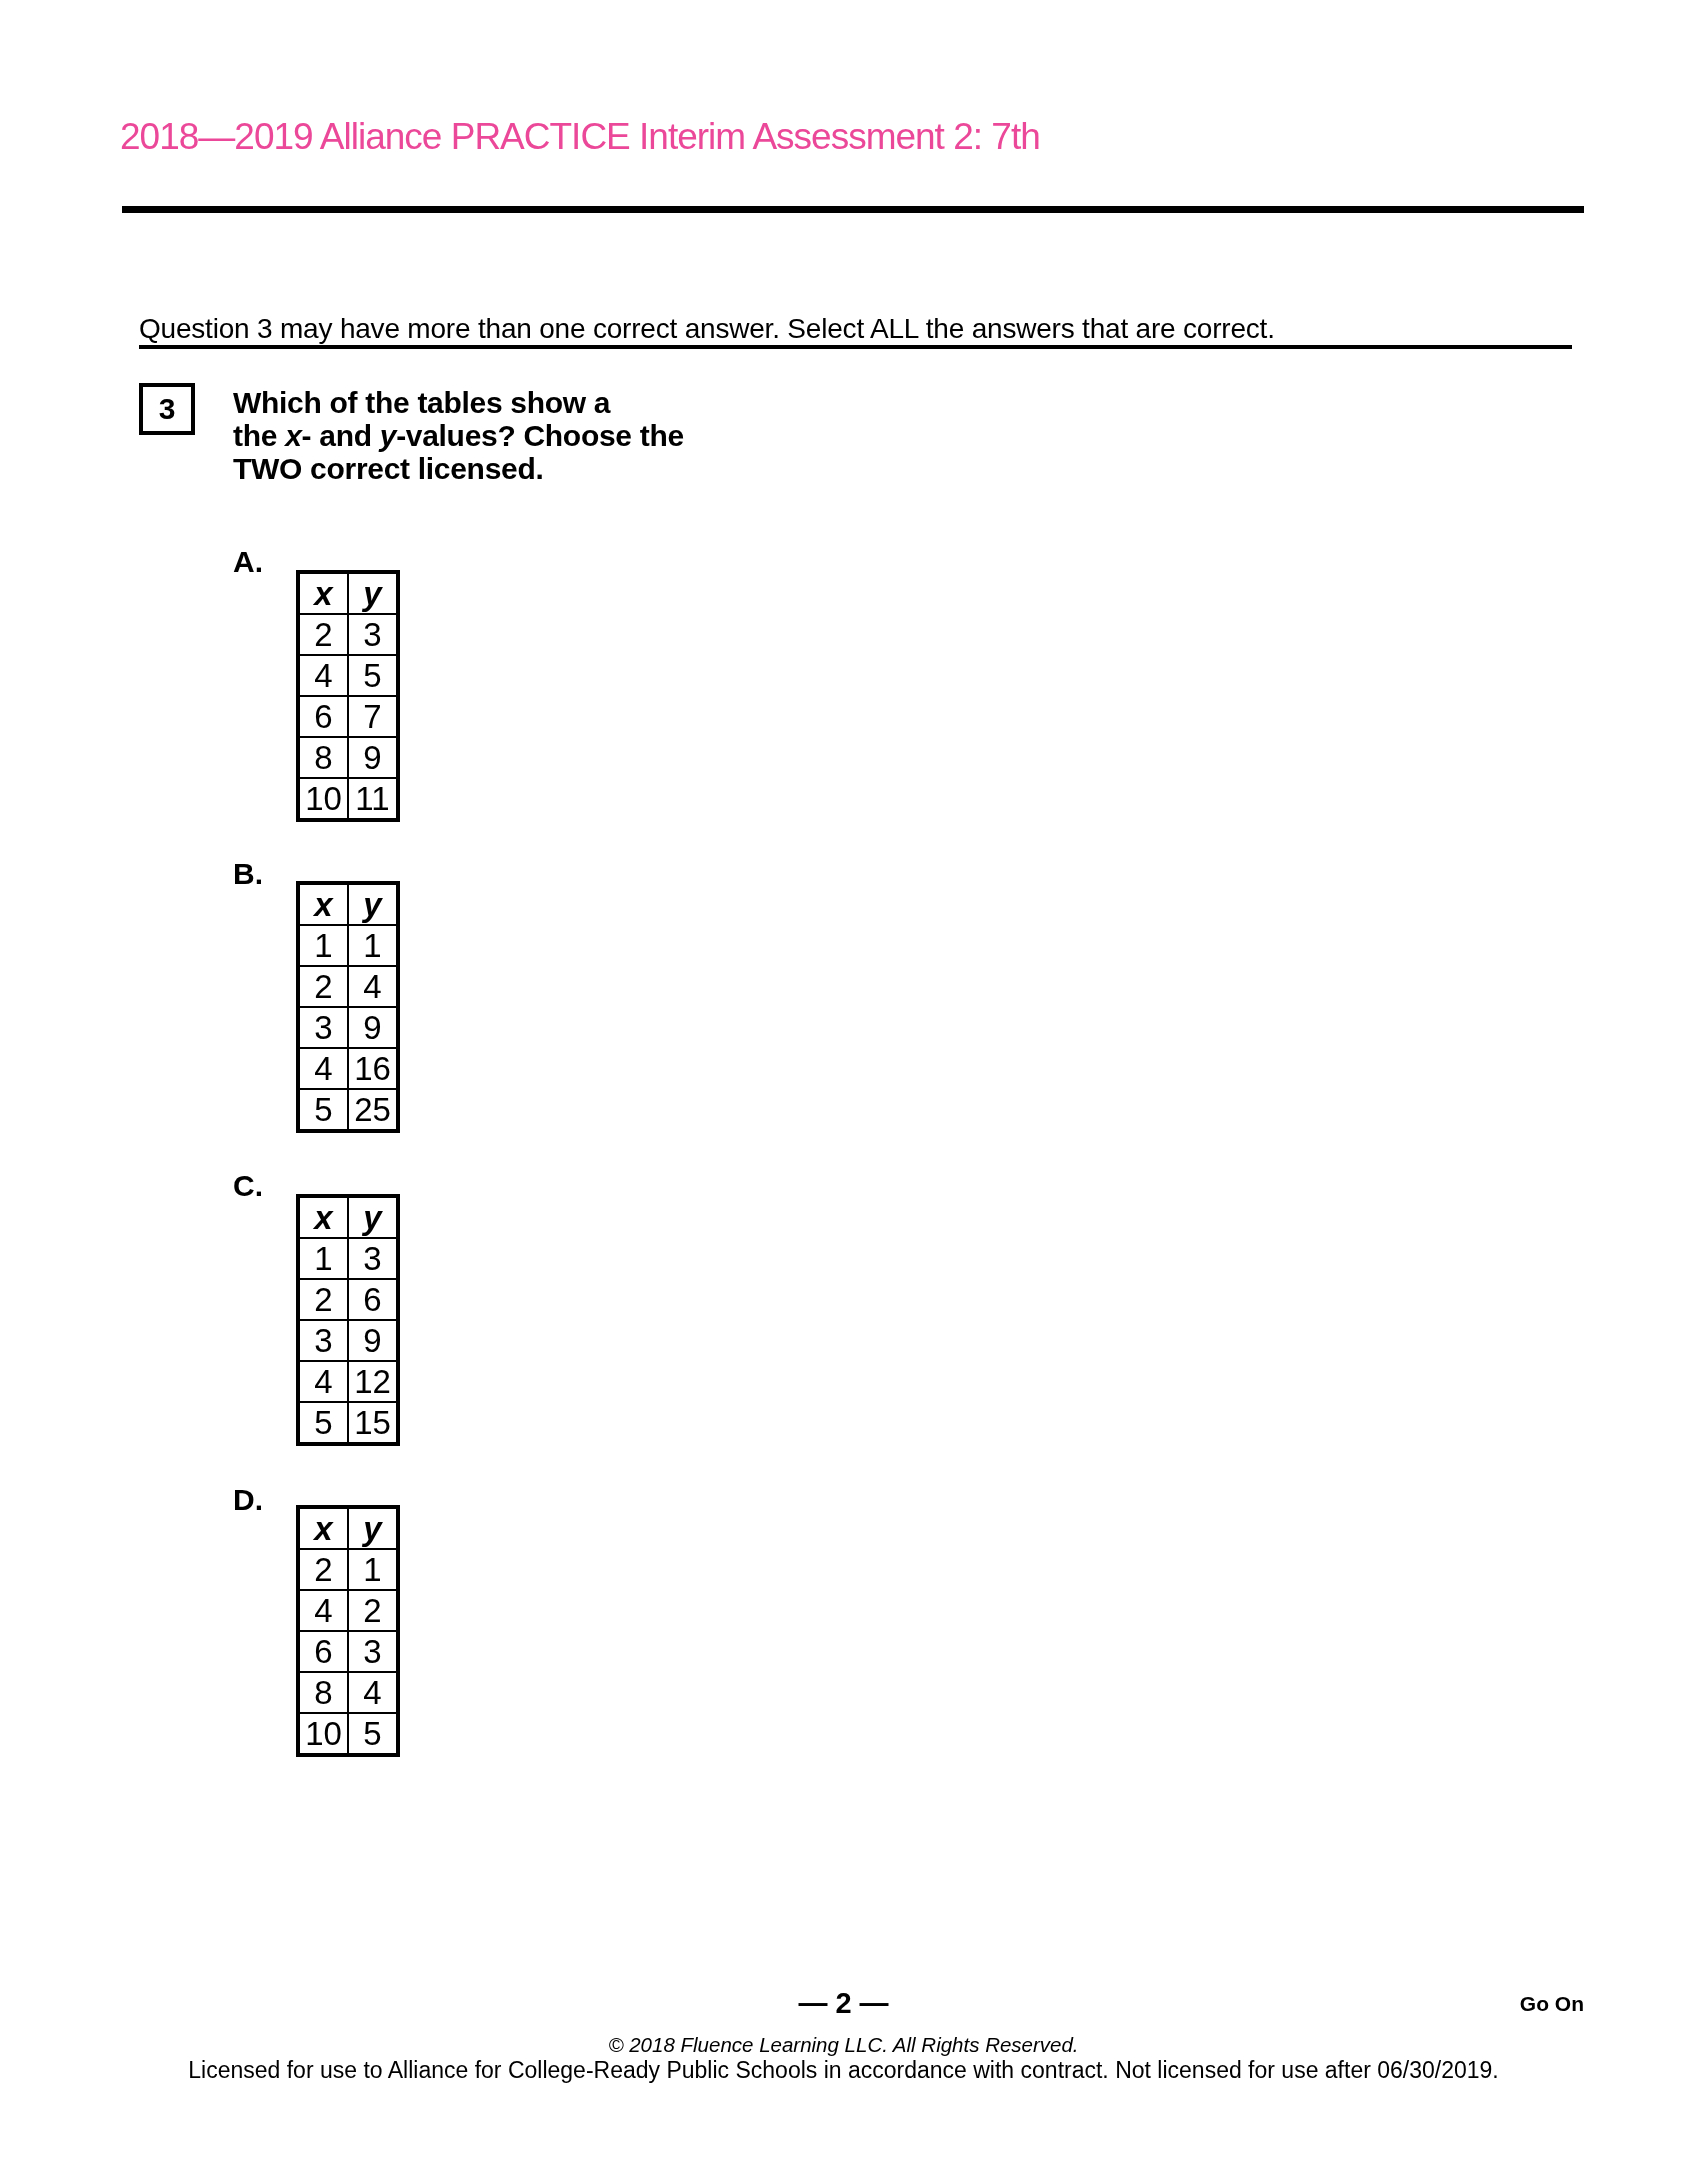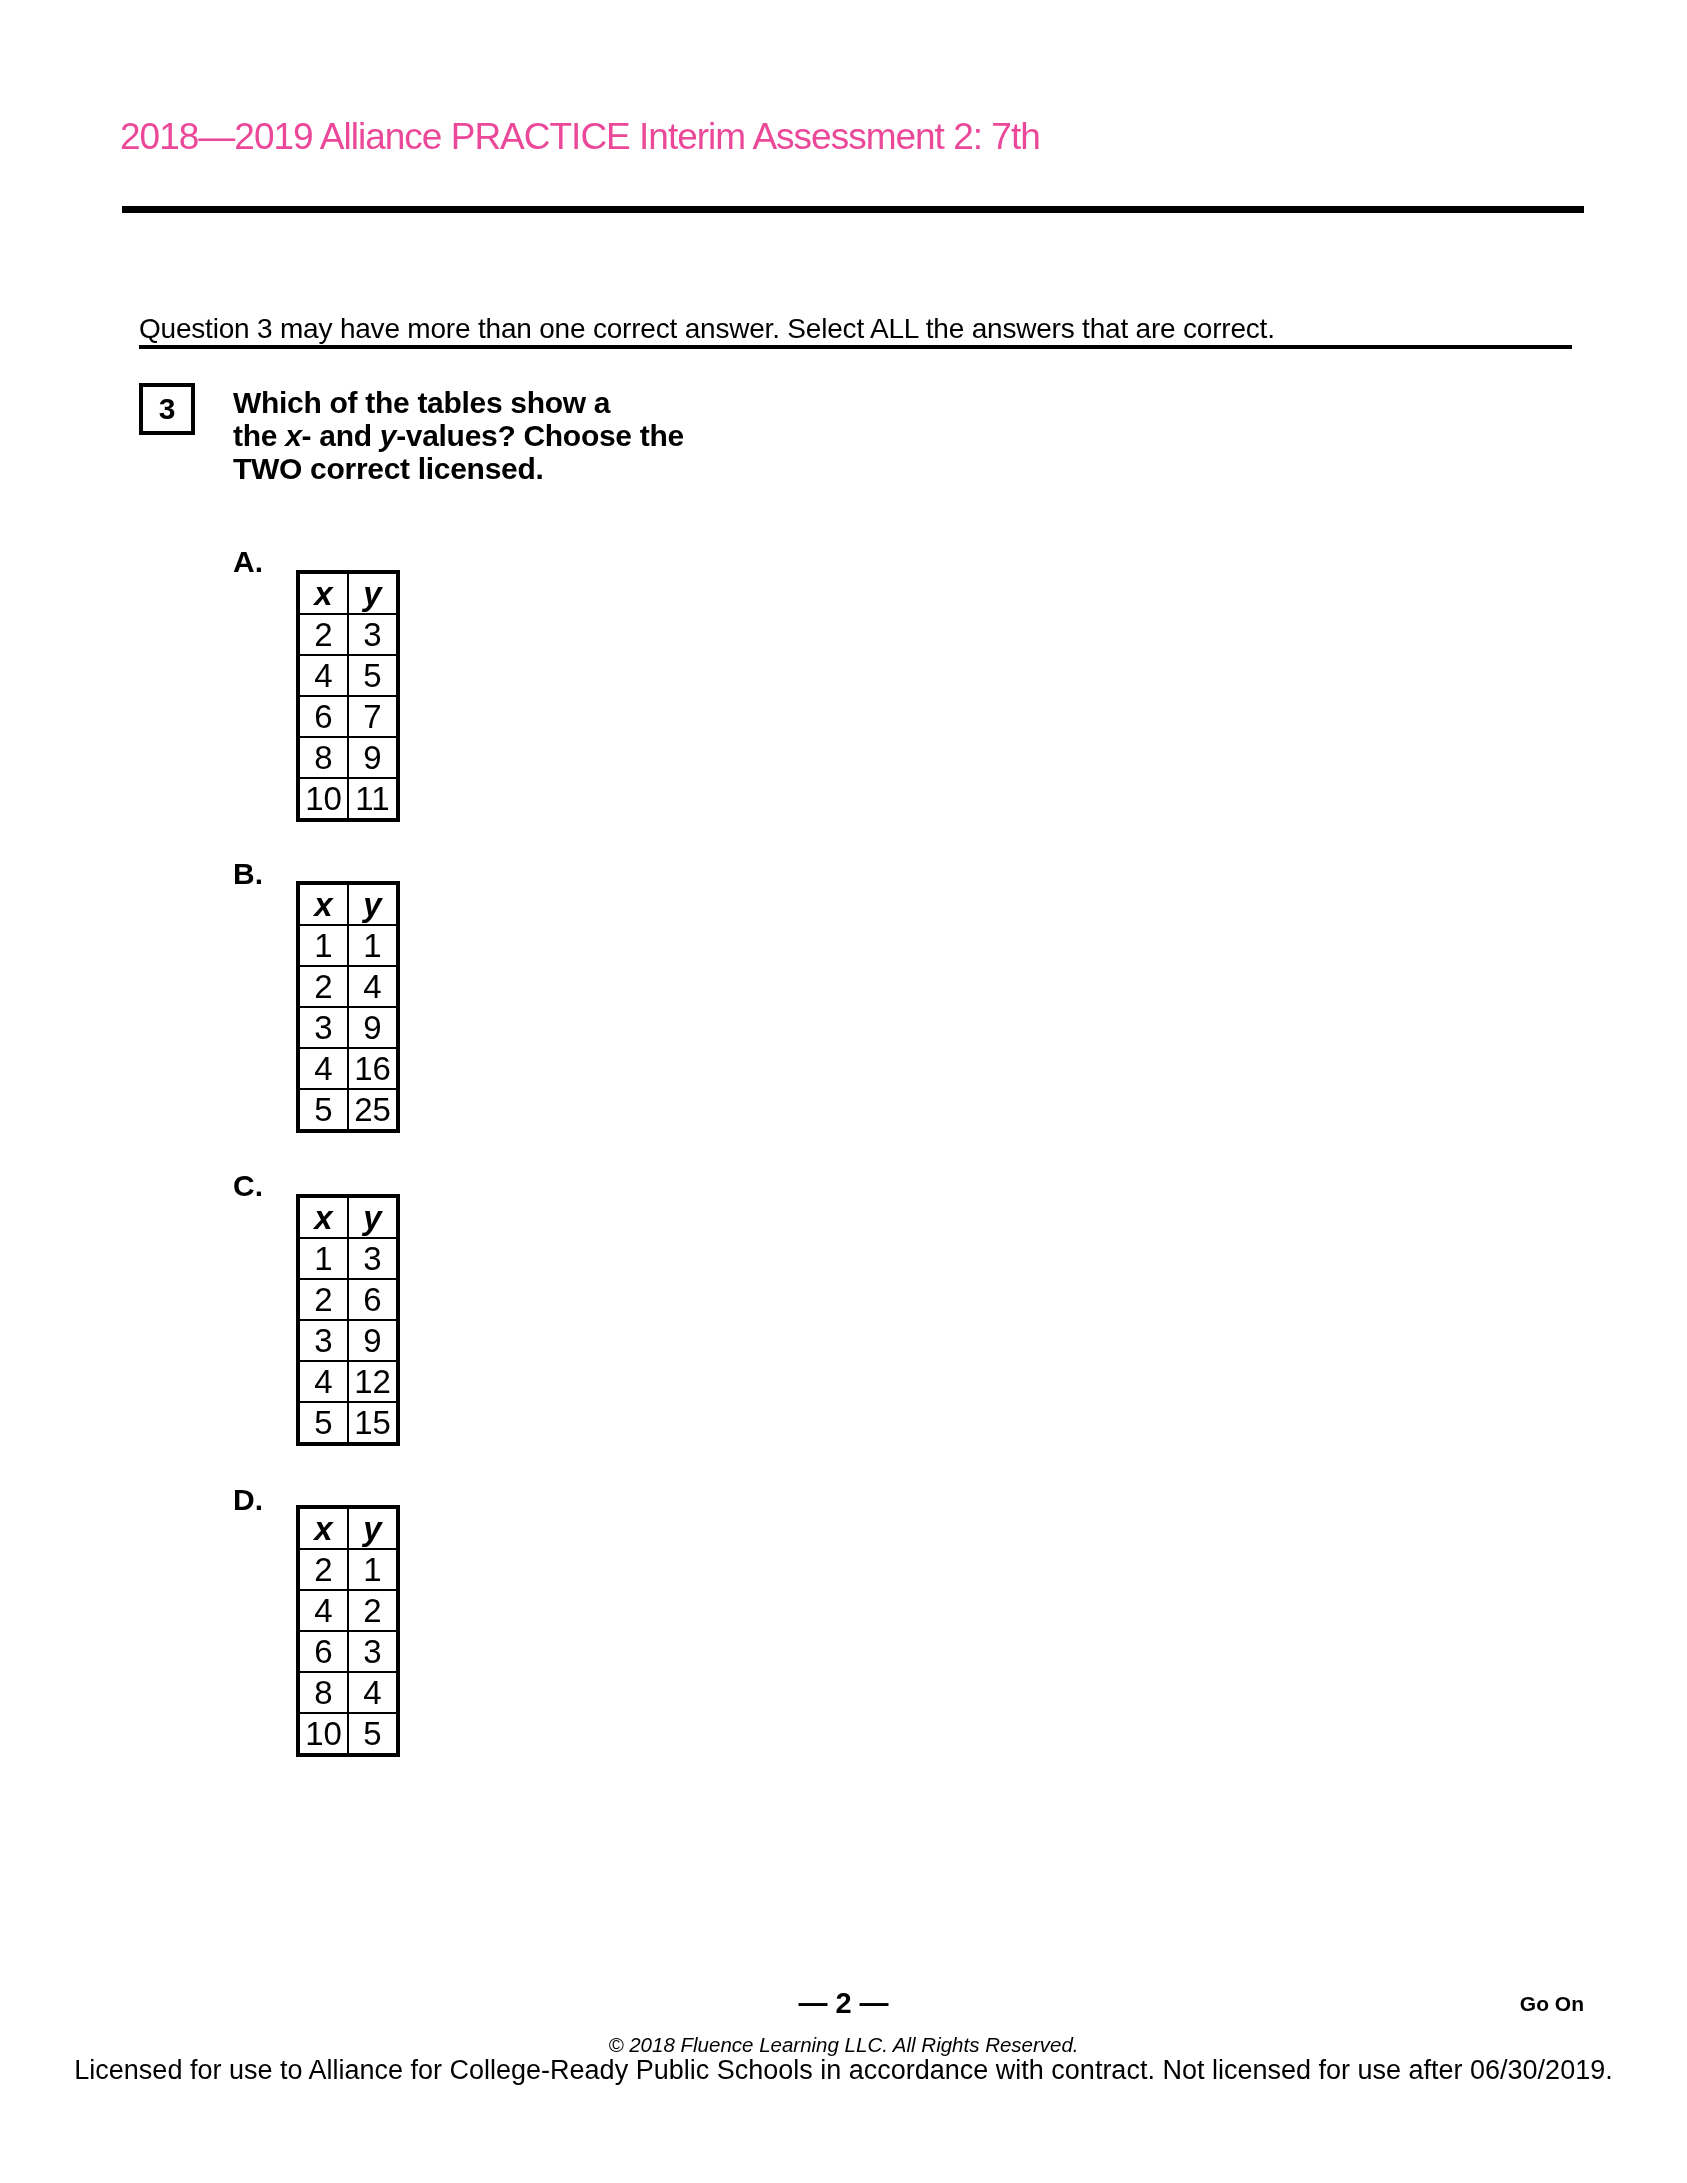--- a/index.html
+++ b/index.html
@@ -148,21 +148,21 @@
     font-size: 20.5px;
     line-height: 25px;
     font-style: italic;
   }
   .footer-license {
     position: absolute;
     left: 0;
     top: 2058px;
     width: 1687px;
     text-align: center;
-    font-size: 27px;
+    font-size: 23px;
     line-height: 25px;
   }
 </style>
 </head>
 <body>
 
 <div class="page">
 
   <div class="doc-title">
     <div>2018—2019 Alliance PRACTICE Interim Assessment 2: 7th</div>

